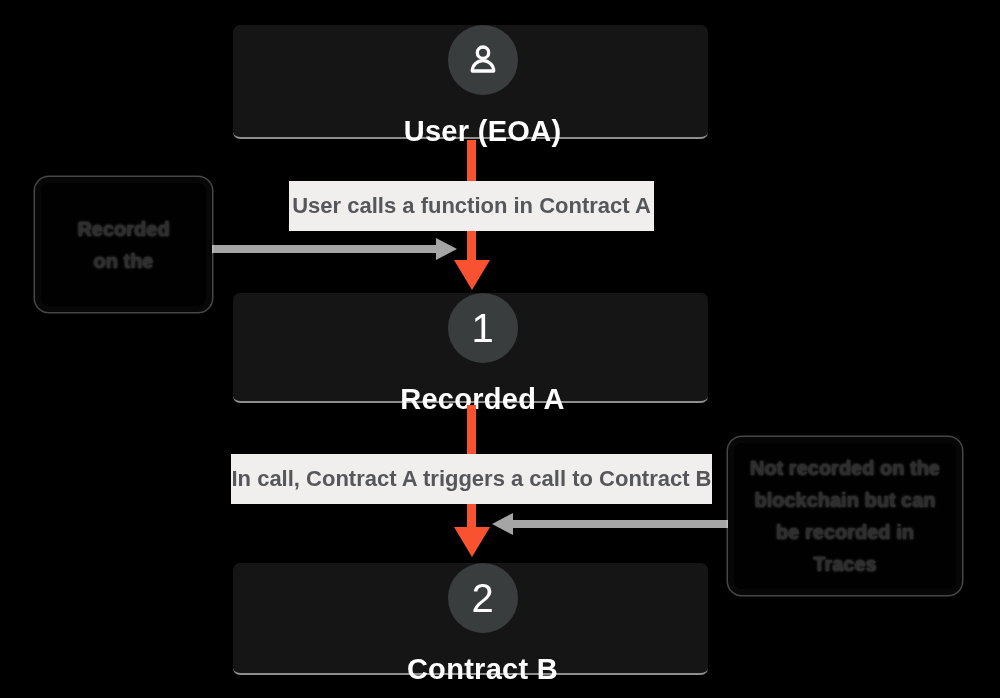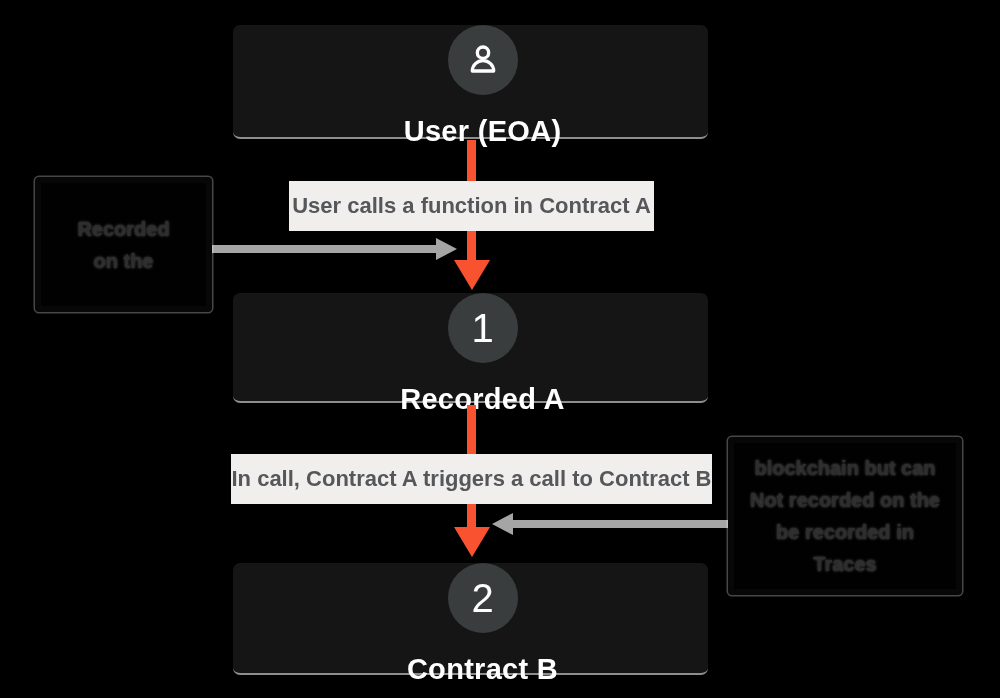--- a/index.html
+++ b/index.html
@@ -56,21 +56,21 @@
     border-right:21px solid #a5a5a5;}
   #garrow1-shaft{left:212px;top:245px;width:224px;}
   #garrow1-head{left:436px;top:238px;}
   #garrow2-shaft{left:513px;top:520px;width:217px;}
   #garrow2-head{left:492px;top:513px;}
 
   
   .callout{
     position:absolute;background:#010101;border:6px solid #070707;
     box-shadow:0 0 0 1.5px rgba(255,255,255,.28);
-    box-sizing:border-box;border-radius:4px;
+    box-sizing:border-box;border-radius:14px;
     display:flex;flex-direction:column;align-items:center;justify-content:center;
     z-index:2;
   }
   .callout-line{
     color:#2e2e2e;font-size:20px;font-weight:700;line-height:32px;
     text-align:center;white-space:nowrap;
     text-shadow:0 0 3px rgba(255,255,255,.34);
   }
   #callout-left{left:35px;top:177px;width:177px;height:135px;}
   #callout-right{left:728px;top:437px;width:234px;height:158px;}
@@ -113,22 +113,22 @@
     </div>
     <span class="node-title">Recorded A</span>
   </div>
 
   <div class="oshaft" id="arrow2-shaft"></div>
   <div class="ohead" id="arrow2-head"></div>
 
   <div class="flow-label" id="label2">In call, Contract A triggers a call to Contract B</div>
 
   <div class="callout" id="callout-right">
+    <div class="callout-line">Not recorded on the</div>
     <div class="callout-line">blockchain but can</div>
-    <div class="callout-line">Not recorded on the</div>
     <div class="callout-line">be recorded in</div>
     <div class="callout-line">Traces</div>
   </div>
 
   <div class="gshaft" id="garrow2-shaft"></div>
   <div class="ghead-left" id="garrow2-head"></div>
 
   <div class="node" id="node-b">
     <div class="badge">
       <span class="badge-num">2</span>

